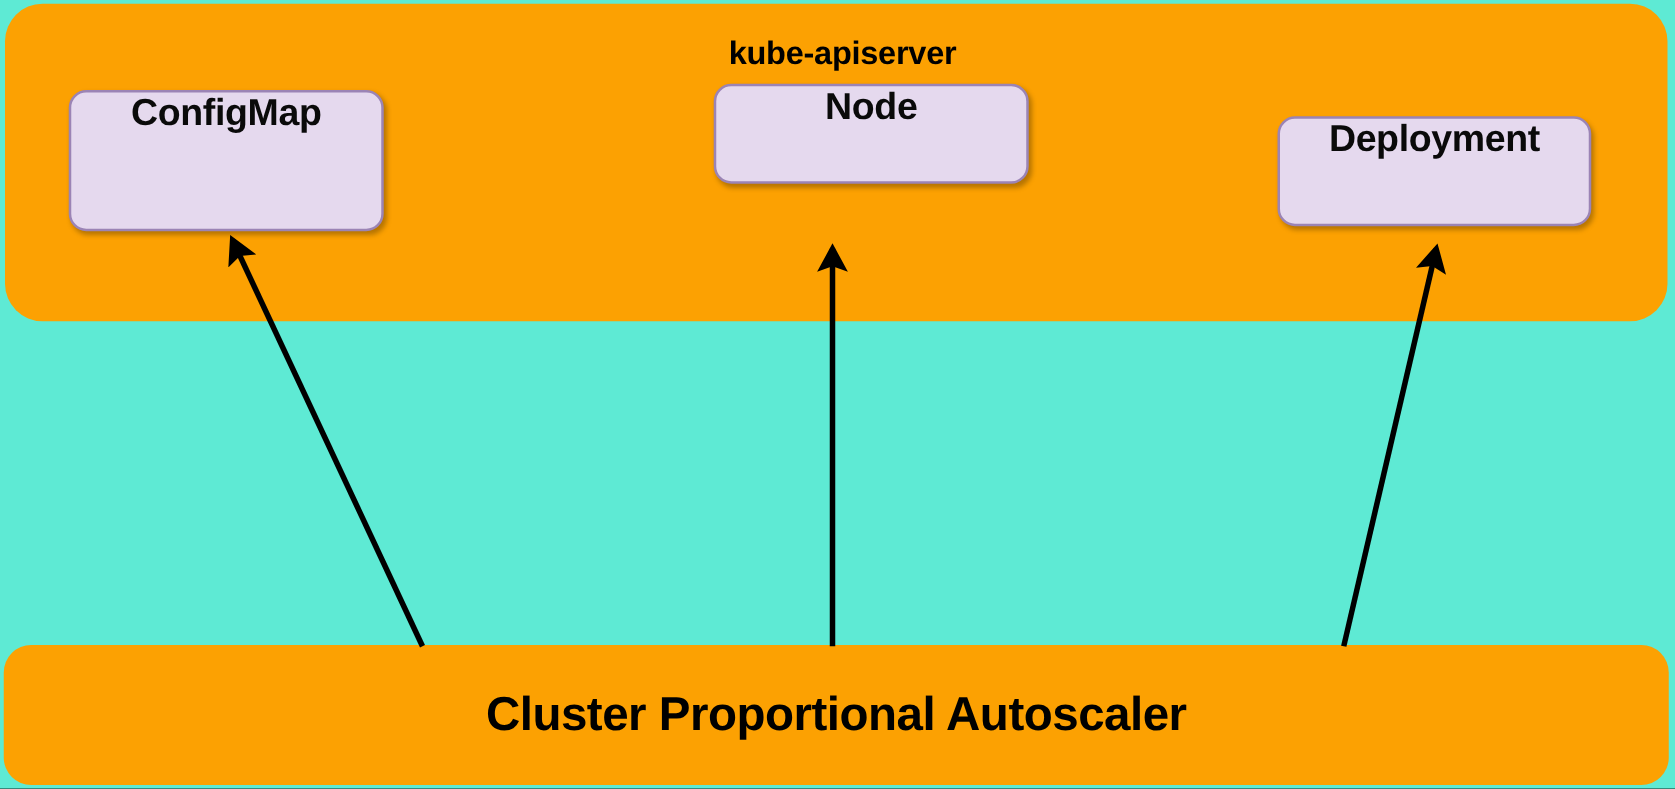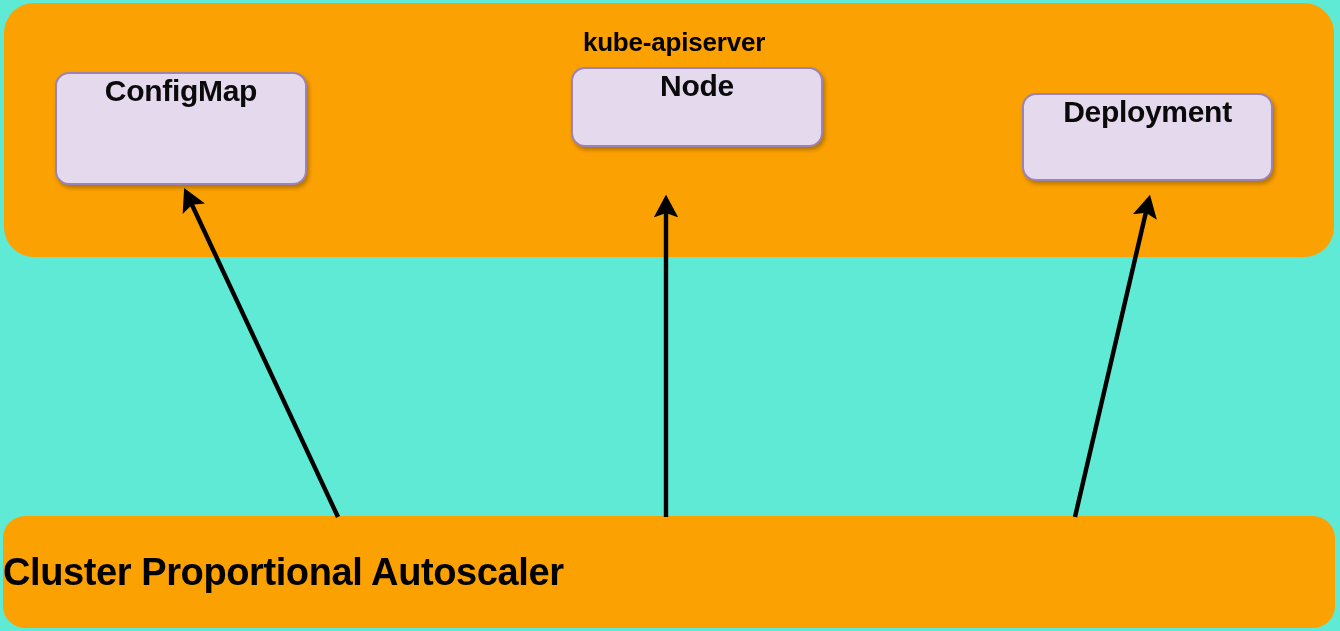--- a/index.html
+++ b/index.html
@@ -37,20 +37,21 @@
   }
 
   #autoscaler-panel {
     left: 3px;
     top: 516px;
     width: 1332px;
     height: 112px;
     border-radius: 22px;
     display: flex;
     align-items: center;
+    justify-content: center;
   }
 
   
   #apiserver-title {
     position: absolute;
     left: 0;
     top: 24px;
     width: 1340px;
     text-align: center;
     font-size: 26px;

